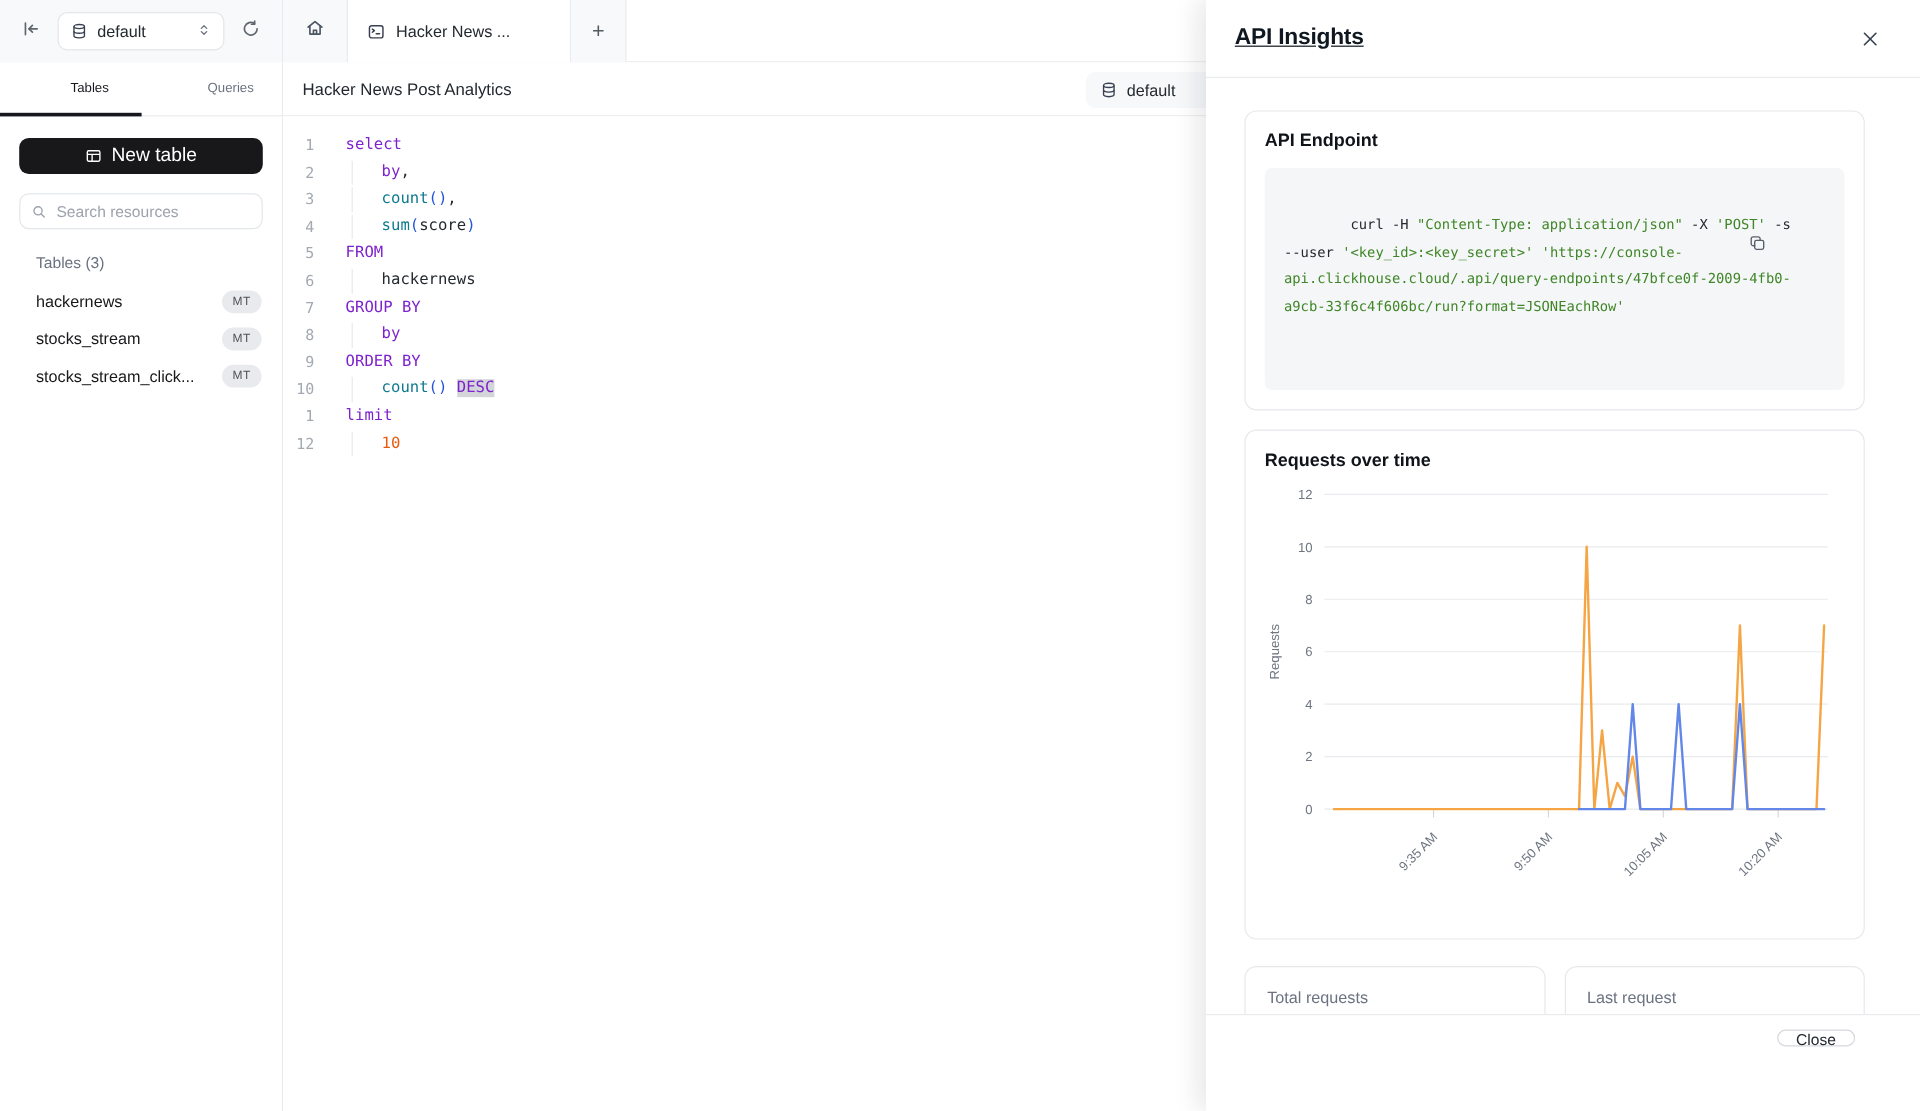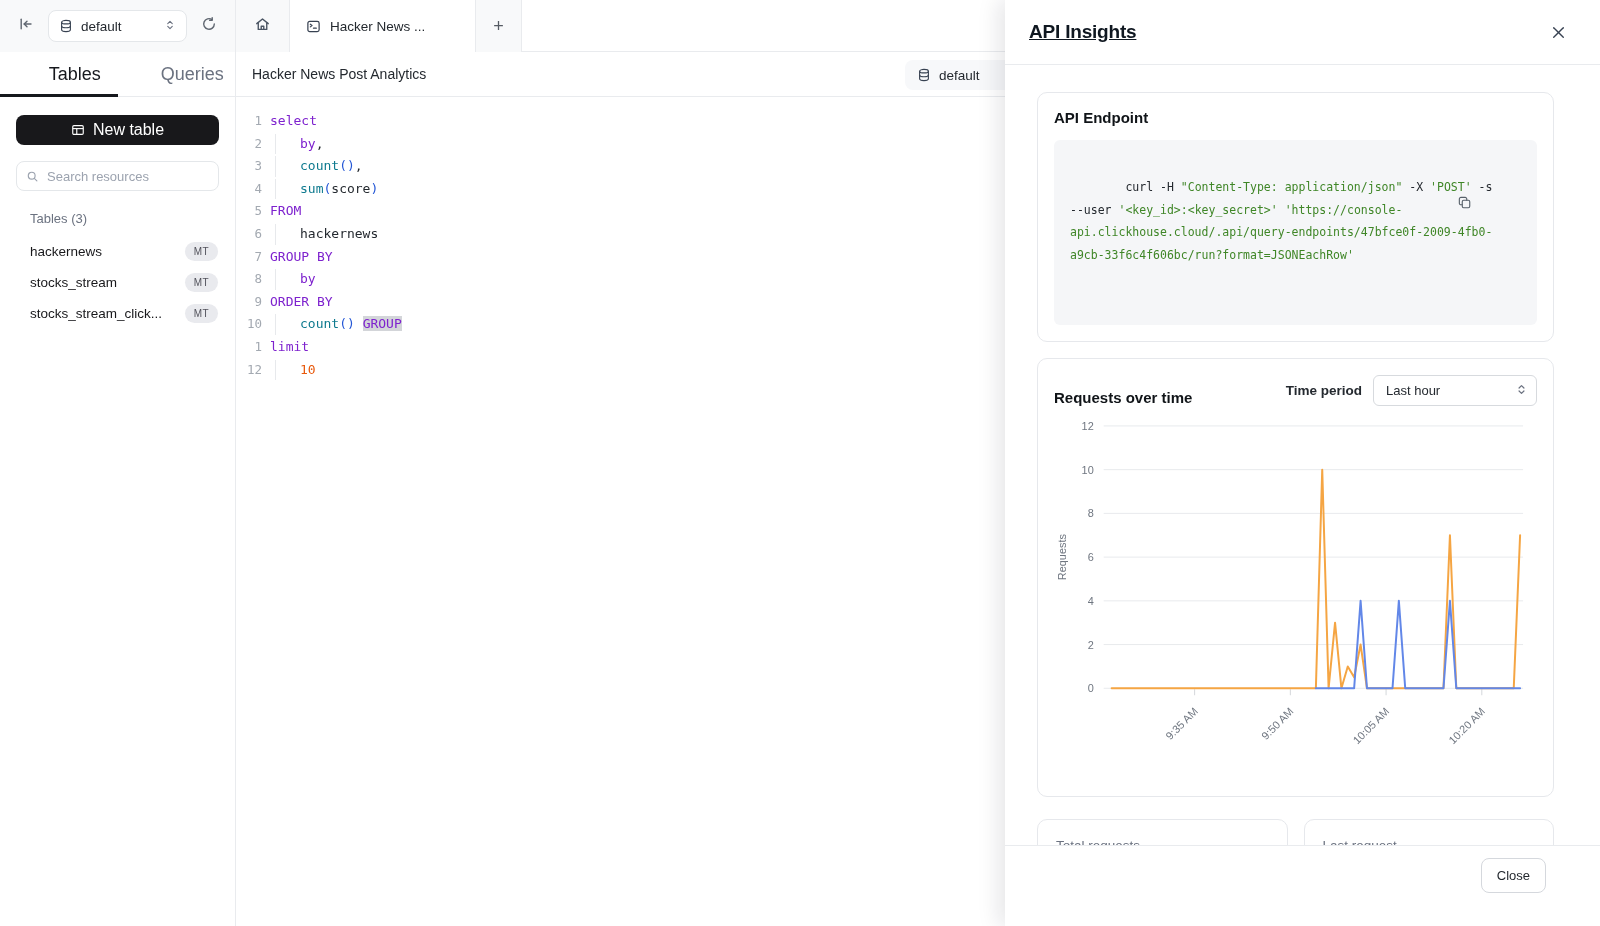--- a/index.html
+++ b/index.html
@@ -21,21 +21,21 @@
   .tile-home { left:236px; width:54px; }
   .tile-plus { left:476px; width:46px; font-size:18px; color:#555b63; font-weight:300; }
   .tab-active { position:absolute; left:290px; top:0; width:186px; height:52px; background:#fff;
                 border-right:1px solid #e9ebee; display:flex; align-items:center; gap:9px;
                 padding:0 16px; font-size:13.5px; color:#24292f; }
 
   
   .sidebar { position:absolute; left:0; top:52px; width:236px; bottom:0; background:#fff;
              border-right:1px solid #e9ebee; }
   .sb-tabs { display:flex; height:45px; border-bottom:1px solid #e9ebee; }
-  .sb-tab { flex:1; display:flex; align-items:center; justify-content:center; font-size:18px;
+  .sb-tab { flex:1; display:flex; align-items:center; justify-content:center; font-size:11px;
             color:#6b7280; position:relative; cursor:pointer;padding-left:32px; }
   .sb-tab.active { color:#16181d; }
   .sb-tab.active::after { content:''; position:absolute; left:0; right:0; bottom:-1px; height:3px; background:#16181d; }
   .sb-content { padding:18px 16px; }
   .new-table-btn { width:100%; height:30px; background:#18181b; color:#fff; border:none; border-radius:8px;
                    font-size:16px; font-family:inherit; display:flex; align-items:center; justify-content:center; gap:8px; cursor:pointer; }
   .search-box { margin-top:16px; height:30px; border:1px solid #e4e7ea; border-radius:8px; background:#fff;
                 display:flex; align-items:center; gap:8px; padding:0 9px; color:#9ca3af; }
   .search-box input { border:none; outline:none; flex:1; font-size:13px; font-family:inherit; background:transparent; }
   .search-box input::placeholder { color:#9ca3af; }
@@ -50,21 +50,21 @@
                    border-bottom:1px solid #e9ebee; display:flex; align-items:center; padding:0 16px; }
   .editor-title { font-size:14px; color:#24292f; }
   .eh-db-pill { position:absolute; left:669px; top:8px; height:30px; width:150px; background:#f7f8fa;
                 border-radius:8px; display:flex; align-items:center; gap:8px; padding:0 12px;
                 font-size:13.5px; color:#24292f; }
   .code-area { position:absolute; left:236px; top:97px; width:769px; bottom:0; background:#fff;
                padding-top:13px; font-size:13px; line-height:22.6px; }
   .cl { display:flex; }
   .cl .gut { width:26px; text-align:right; color:#a3a9b1; font-size:12.5px; flex:0 0 auto;
              font-family:"DejaVu Sans Mono", monospace; }
-  .cl .cc { margin-left:8px; position:relative; font-family:"DejaVu Sans Mono", monospace; white-space:pre; }
+  .cl .cc { margin-left:26px; position:relative; font-family:"DejaVu Sans Mono", monospace; white-space:pre; }
   .cl .cc.ind { padding-left:30px; }
   .cl .cc.ind::before { content:''; position:absolute; left:5px; top:1px; bottom:1px; width:1px; background:#e7e9ec; }
   .tk-kw  { color:var(--kw); }
   .tk-fn  { color:var(--fn); }
   .tk-par { color:var(--par); }
   .tk-num { color:var(--num); }
   .tk-plain { color:#24292f; }
   .tk-sel { color:var(--kw); background:#d3d5d9; }
 
   
@@ -91,21 +91,21 @@
                display:flex; align-items:center; padding:0 28px 0 12px; font-size:13px; color:#24292f; cursor:pointer; }
   .tp-select .chev { position:absolute; right:8px; top:7px; color:#6b7280; }
   .chart-wrap { margin-top:8px; }
   .chart-wrap svg { display:block; width:100%; height:auto; }
   .stats-row { margin-top:22px; display:grid; grid-template-columns:1fr 1fr; gap:16px; }
   .stat-card { padding:18px 18px 22px; }
   .stat-label { font-size:13.5px; color:#6b7280; }
   .stat-value { margin-top:9px; font-size:16.5px; font-weight:700; color:#101418; }
   .panel-footer { position:absolute; left:0; right:0; bottom:0; height:81px; background:#fff;
                   border-top:1px solid #e9ebee; z-index:5; }
-  .footer-close { position:absolute; right:54px; top:12px; height:35px; padding:0 15px; background:#fff;
+  .footer-close { position:absolute; right:54px; top:12px; height:14px; padding:0 15px; background:#fff;
                   border:1px solid #d5d8dd; border-radius:8px; font-size:13px; color:#24292f;
                   font-family:inherit; cursor:pointer; }
 </style>
 </head>
 <body>
 
 <div class="topbar">
   <div class="topbar-left">
     <div class="icon-btn">
       <span>
@@ -257,21 +257,21 @@
       <div class="cl">
         <span class="gut">8</span>
         <span class="cc ind"><span class="tk-kw">by</span></span>
       </div>
       <div class="cl">
         <span class="gut">9</span>
         <span class="cc"><span class="tk-kw">ORDER BY</span></span>
       </div>
       <div class="cl">
         <span class="gut">10</span>
-        <span class="cc ind"><span class="tk-fn">count</span><span class="tk-par">()</span><span class="tk-plain"> </span><span class="tk-sel">GROUP</span></span>
+        <span class="cc ind"><span class="tk-fn">count</span><span class="tk-par">()</span><span class="tk-plain"> </span><span class="tk-sel">DESC</span></span>
       </div>
       <div class="cl">
         <span class="gut">1</span>
         <span class="cc"><span class="tk-kw">limit</span></span>
       </div>
       <div class="cl">
         <span class="gut">12</span>
         <span class="cc ind"><span class="tk-num">10</span></span>
       </div>
     </div>
@@ -303,32 +303,20 @@
                 <path d="M10.4 5.6V4.2a1.7 1.7 0 0 0-1.7-1.7H4.2a1.7 1.7 0 0 0-1.7 1.7v4.5a1.7 1.7 0 0 0 1.7 1.7h1.4"></path>
               </svg>
           </span>
         </span>
       </div>
     </div>
 
     <div class="card req-card">
       <div class="req-head">
         <span class="card-title">Requests over time</span>
-        <div class="req-right">
-          <span class="tp-label">Time period</span>
-          <div class="tp-select">
-            <span>Last hour</span>
-            <span class="chev">
-              <svg width="13" height="13" viewBox="0 0 16 16" fill="none" stroke="currentColor" stroke-width="1.5" stroke-linecap="round" stroke-linejoin="round">
-                  <path d="M5 6.2 8 3.2l3 3"></path>
-                  <path d="M5 9.8l3 3 3-3"></path>
-                </svg>
-            </span>
-          </div>
-        </div>
       </div>
       <div class="chart-wrap" id="chart">
           <svg viewBox="0 0 486 380">
             <line x1="50" y1="276" x2="472" y2="276" stroke="#e8eaed" stroke-width="1"></line>
             <text x="40" y="280" text-anchor="end" font-size="11" fill="#6f7680" font-family="Liberation Sans, sans-serif">0</text>
             <line x1="50" y1="232" x2="472" y2="232" stroke="#e8eaed" stroke-width="1"></line>
             <text x="40" y="236" text-anchor="end" font-size="11" fill="#6f7680" font-family="Liberation Sans, sans-serif">2</text>
             <line x1="50" y1="188" x2="472" y2="188" stroke="#e8eaed" stroke-width="1"></line>
             <text x="40" y="192" text-anchor="end" font-size="11" fill="#6f7680" font-family="Liberation Sans, sans-serif">4</text>
             <line x1="50" y1="144" x2="472" y2="144" stroke="#e8eaed" stroke-width="1"></line>

